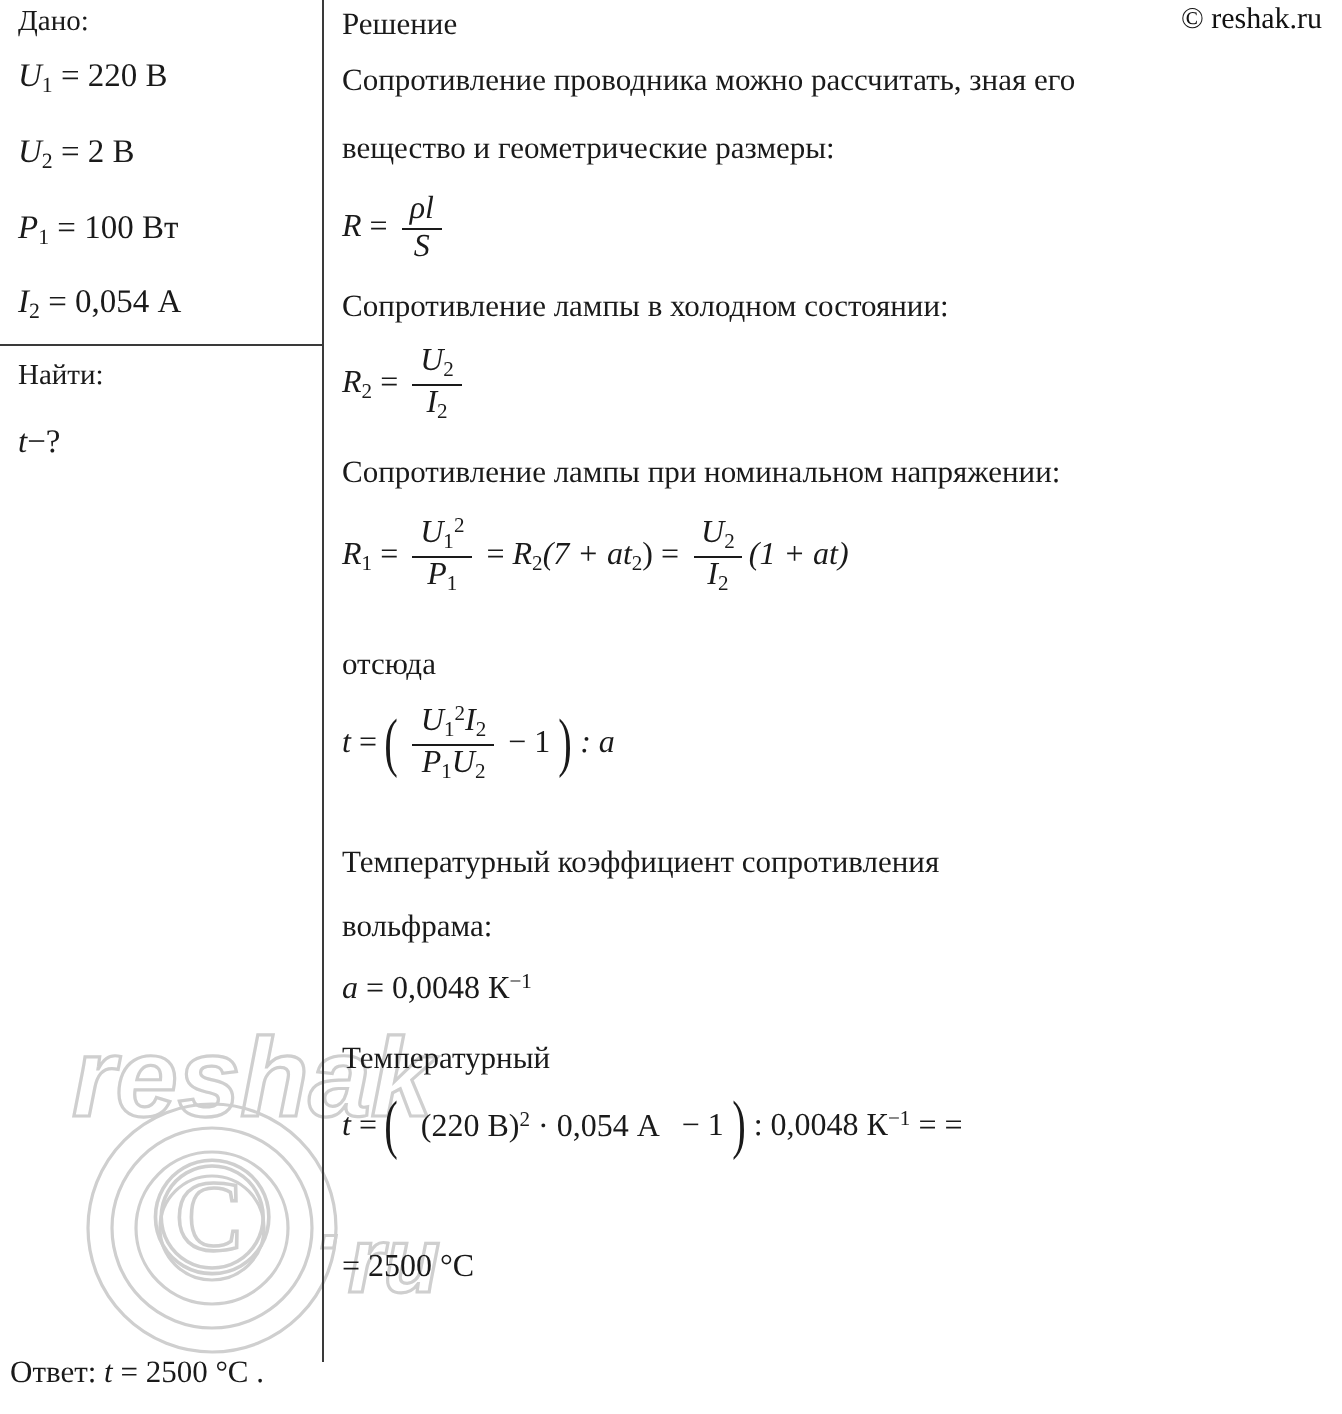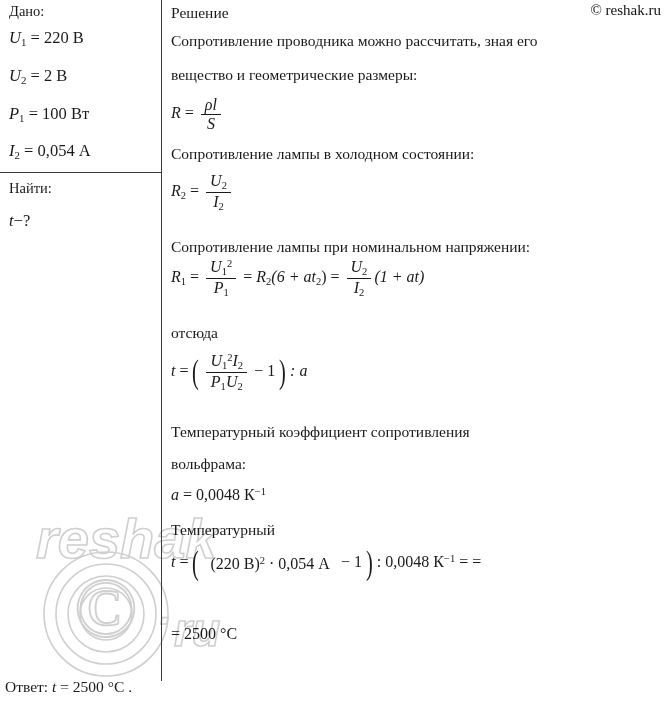--- a/index.html
+++ b/index.html
@@ -136,21 +136,21 @@
     margin: 0 -2px;
   }
 
   
   #s-reshenie  { position: absolute; left: 0;  top: 5px; }
   #s-p1        { position: absolute; left: 0;  top: 33px; }
   #s-p2        { position: absolute; left: 0;  top: 67px; }
   #s-f-R       { position: absolute; left: 0;  top: 96px; }
   #s-p3        { position: absolute; left: 0;  top: 146px; }
   #s-f-R2      { position: absolute; left: 0;  top: 172px; }
-  #s-p4        { position: absolute; left: 0;  top: 239px; }
+  #s-p4        { position: absolute; left: 0;  top: 229px; }
   #s-f-R1      { position: absolute; left: 0;  top: 258px; }
   #s-otsuda    { position: absolute; left: 0;  top: 325px; }
   #s-f-t       { position: absolute; left: 0;  top: 352px; }
   #s-p5        { position: absolute; left: 0;  top: 424px; }
   #s-p6        { position: absolute; left: 0;  top: 456px; }
   #s-f-a       { position: absolute; left: 0;  top: 486px; }
   #s-sled      { position: absolute; left: 0;  top: 522px; }
   #s-f-calc    { position: absolute; left: 0;  top: 549px; }
   #s-f-res     { position: absolute; left: 0;  top: 625px; }
 
@@ -258,21 +258,21 @@
     <div id="s-p4" class="stext">Сопротивление лампы при номинальном напряжении:</div>
 
     <div id="s-f-R1" class="sformula">
       <span class="it">R</span><sub>1</sub>
       <span>=</span>
       <span class="frac">
         <span class="num"><span class="it">U</span><sub>1</sub><sup>2</sup></span>
         <span class="den"><span class="it">P</span><sub>1</sub></span>
       </span>
       <span>=</span>
-      <span class="it">R</span><sub>2</sub><span class="it">(6 + at</span><sub>2</sub><span>)</span>
+      <span class="it">R</span><sub>2</sub><span class="it">(7 + at</span><sub>2</sub><span>)</span>
       <span>=</span>
       <span class="frac">
         <span class="num"><span class="it">U</span><sub>2</sub></span>
         <span class="den"><span class="it">I</span><sub>2</sub></span>
       </span><span class="it">(1 + at)</span>
     </div>
 
     <div id="s-otsuda" class="stext">отсюда</div>
 
     <div id="s-f-t" class="sformula">

